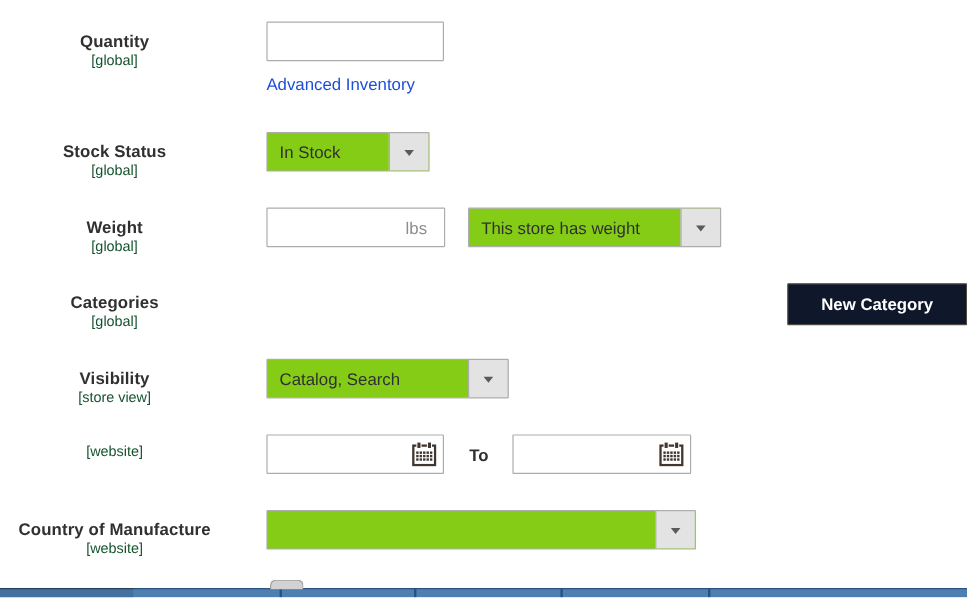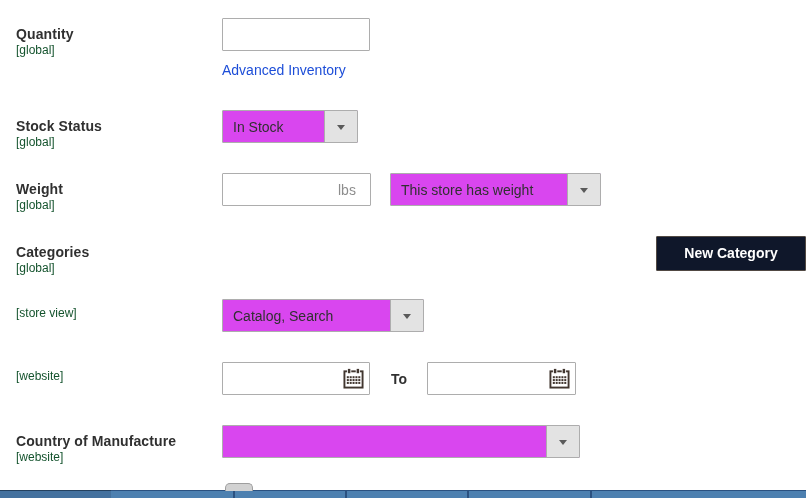--- a/index.html
+++ b/index.html
@@ -2,31 +2,31 @@
 <html><head>
 <meta charset="utf-8">
 <style>
   * { margin:0; padding:0; box-sizing:border-box; }
   html,body { background:#fff; }
   .screen {
     position:relative; width:806px; height:498px; overflow:hidden;
     background:#ffffff; font-family:"Liberation Sans","DejaVu Sans",sans-serif;
   }
   
-  .fl { position:absolute; left:16px; width:191px; text-align:left; }
+  .fl { position:absolute; left:0; width:191px; text-align:center; }
   .fl .t { font-size:14px; font-weight:700; color:#303030; line-height:18px; letter-spacing:.1px; }
   .fl .s { font-size:12px; color:#14532d; line-height:15px; }
   
   .tin {
     position:absolute; height:33px; border:1px solid #adadad; border-radius:1px;
     background:#fff; font:14px "Liberation Sans","DejaVu Sans",sans-serif;
     color:#303030; padding:0 9px; outline:none;
   }
   
-  .sel { position:absolute; height:33px; border:1px solid #adadad; border-radius:1px; background:#d946ef; cursor:pointer; }
+  .sel { position:absolute; height:33px; border:1px solid #adadad; border-radius:1px; background:#84cc16; cursor:pointer; }
   .sel .val { position:absolute; left:10px; top:50%; transform:translateY(-50%); font-size:14px; color:#303030; white-space:nowrap; }
   .sel .btn { position:absolute; right:0; top:0; bottom:0; width:33px; background:#e3e3e3; border-left:1px solid #adadad; }
   .caret {
     position:absolute; left:50%; top:50%; transform:translate(-50%,-40%);
     width:0; height:0; border-left:4px solid transparent; border-right:4px solid transparent;
     border-top:5px solid #5a5a5a;
   }
   
   .datef { position:absolute; height:33px; width:148px; border:1px solid #adadad; border-radius:1px; background:#fff; }
   .datef input {
@@ -89,20 +89,21 @@
     </span>
   </div>
 
   <div class="fl" style="top:243px">
     <div class="t">Categories</div>
     <div class="s">[global]</div>
   </div>
   <button class="btn2">New Category</button>
 
   <div class="fl" style="top:306px">
+    <div class="t">Visibility</div>
     <div class="s">[store view]</div>
   </div>
   <div class="sel" style="left:222px; top:299px; width:202px">
     <span class="val">Catalog, Search</span>
     <span class="btn">
       <span class="caret"></span>
     </span>
   </div>
 
   <div class="fl" style="top:369px">

